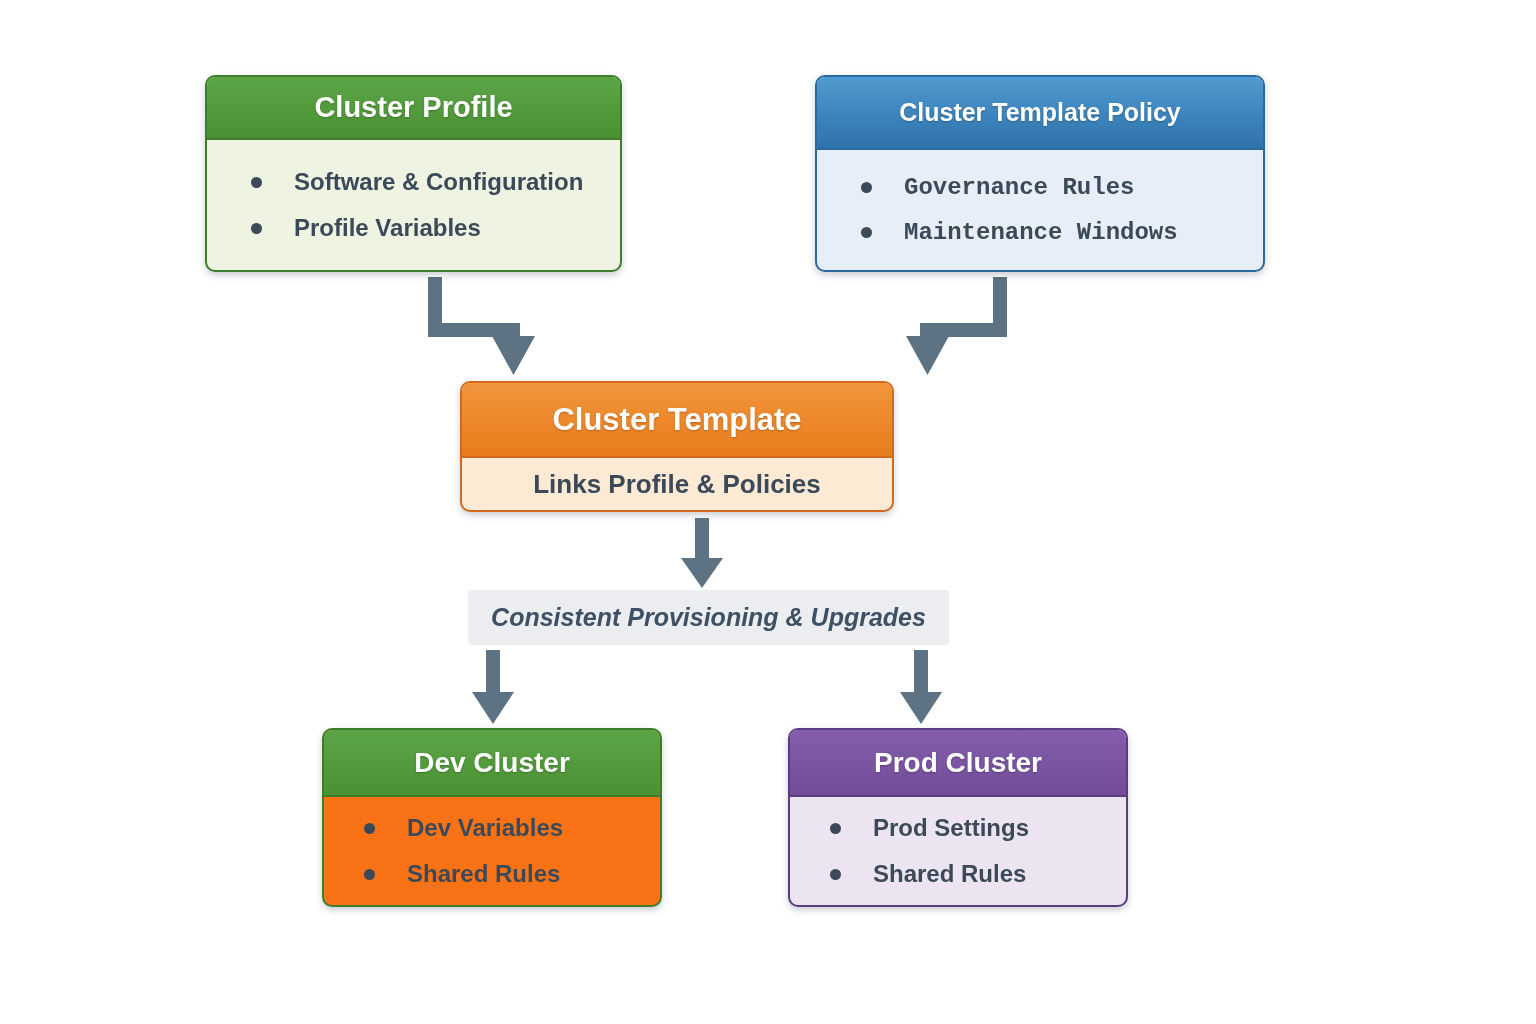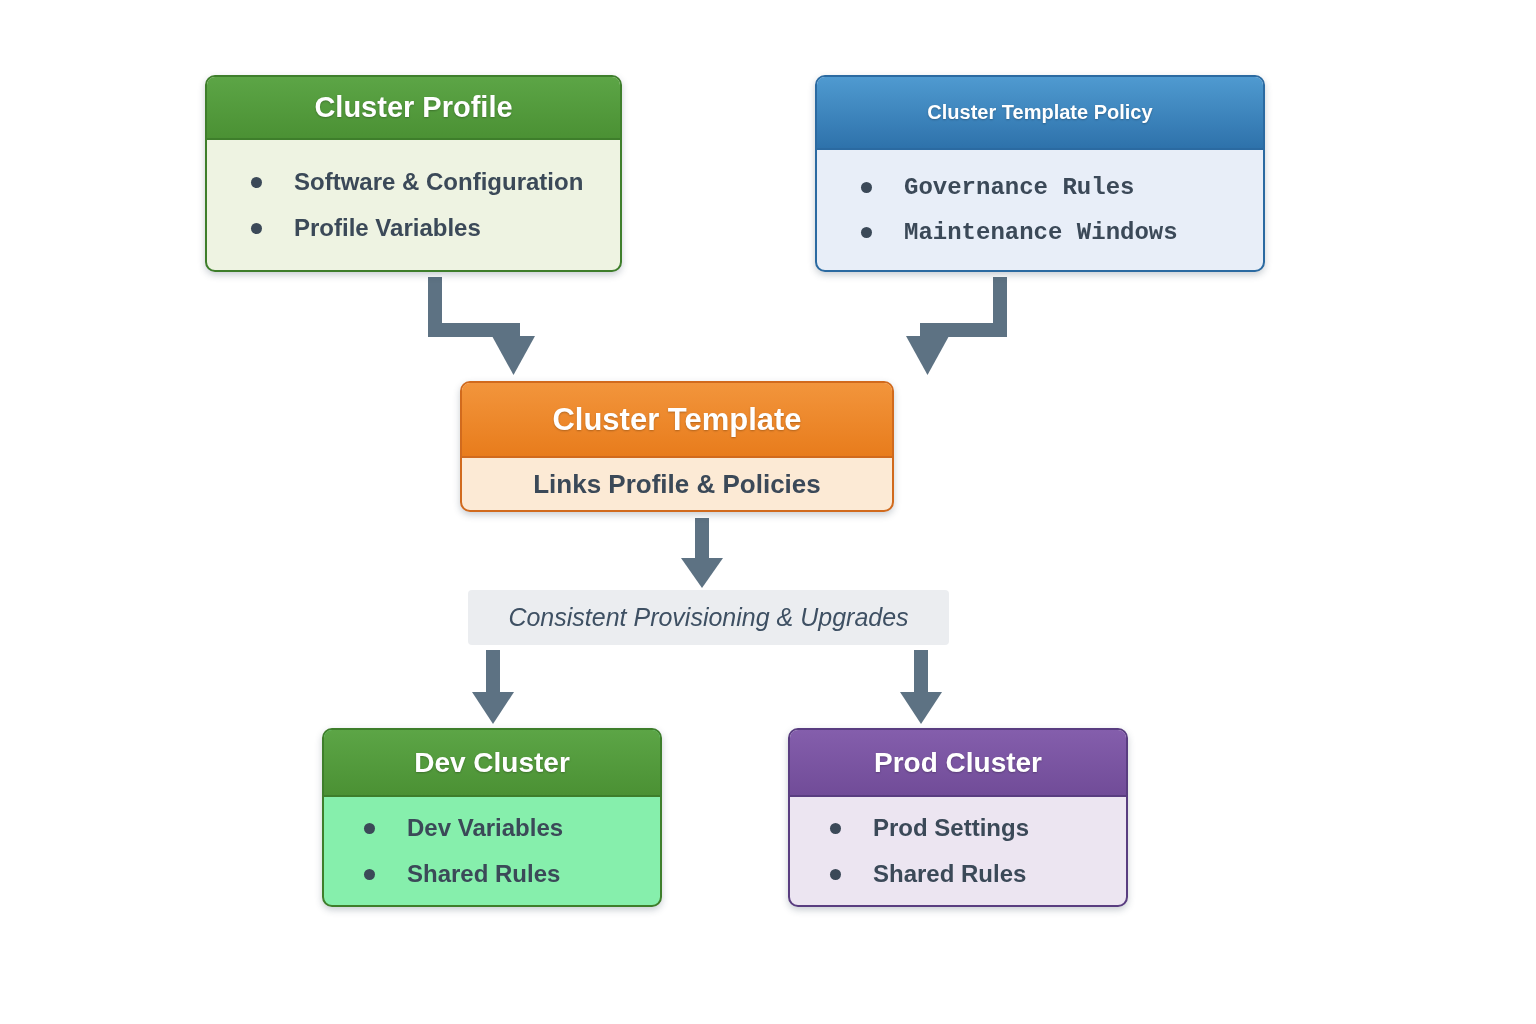--- a/index.html
+++ b/index.html
@@ -63,43 +63,43 @@
   }
 
   
   .profile        { left: 205px; top: 75px;  width: 417px; height: 197px; background: #eef3e2; border-color: #3e7e2b; }
   .profile  .node-header,
   .dev      .node-header { background: linear-gradient(180deg, #5ca546, #4b9134); border-color: #3e7e2b; }
   .profile  .node-header { height: 63px; font-size: 29px; }
   .profile  ul.bullets   { padding-left: 44px; }
 
   .policy         { left: 815px; top: 75px;  width: 450px; height: 197px; background: #e8eef8; border-color: #2b6aa1; }
-  .policy   .node-header { height: 73px; font-size: 20px; background: linear-gradient(180deg, #4f9ad0, #2e72ab); border-color: #2b6aa1; }
+  .policy   .node-header { height: 73px; font-size: 25px; background: linear-gradient(180deg, #4f9ad0, #2e72ab); border-color: #2b6aa1; }
   .policy   ul.bullets   { padding-left: 44px; font-family: Liberation Mono, monospace; }
 
   .template       { left: 460px; top: 381px; width: 434px; height: 131px; background: #fcead5; border-color: #d16a1d; }
   .template .node-header { height: 75px; font-size: 31px; background: linear-gradient(180deg, #f2953c, #e87c1c); border-color: #d16a1d; }
   .template .node-body   { align-items: center; }
   .template-sub   { font-size: 26px; font-weight: 600; color: #3b4958; }
 
   .banner {
     position: absolute;
     left: 468px; top: 590px; width: 481px; height: 55px;
     background: #ebedf0;
     border-radius: 4px;
     display: flex;
     align-items: center;
     justify-content: center;
     font-size: 25px;
-    font-weight: normal;
+    font-weight: bold;
     font-style: italic;
     color: #3e5063;
   }
 
-  .dev            { left: 322px; top: 728px; width: 340px; height: 179px; background: #86efac; border-color: #3e7e2b; }
+  .dev            { left: 322px; top: 728px; width: 340px; height: 179px; background: #f97316; border-color: #3e7e2b; }
   .dev      .node-header { height: 67px; font-size: 28px; }
   .dev      ul.bullets   { padding-left: 40px; }
 
   .prod           { left: 788px; top: 728px; width: 340px; height: 179px; background: #ece5f1; border-color: #593d80; }
   .prod     .node-header { height: 67px; font-size: 28px; background: linear-gradient(180deg, #845eac, #714c98); border-color: #593d80; }
   .prod     ul.bullets   { padding-left: 40px; }
 
   
   svg.arrows {
     position: absolute;

